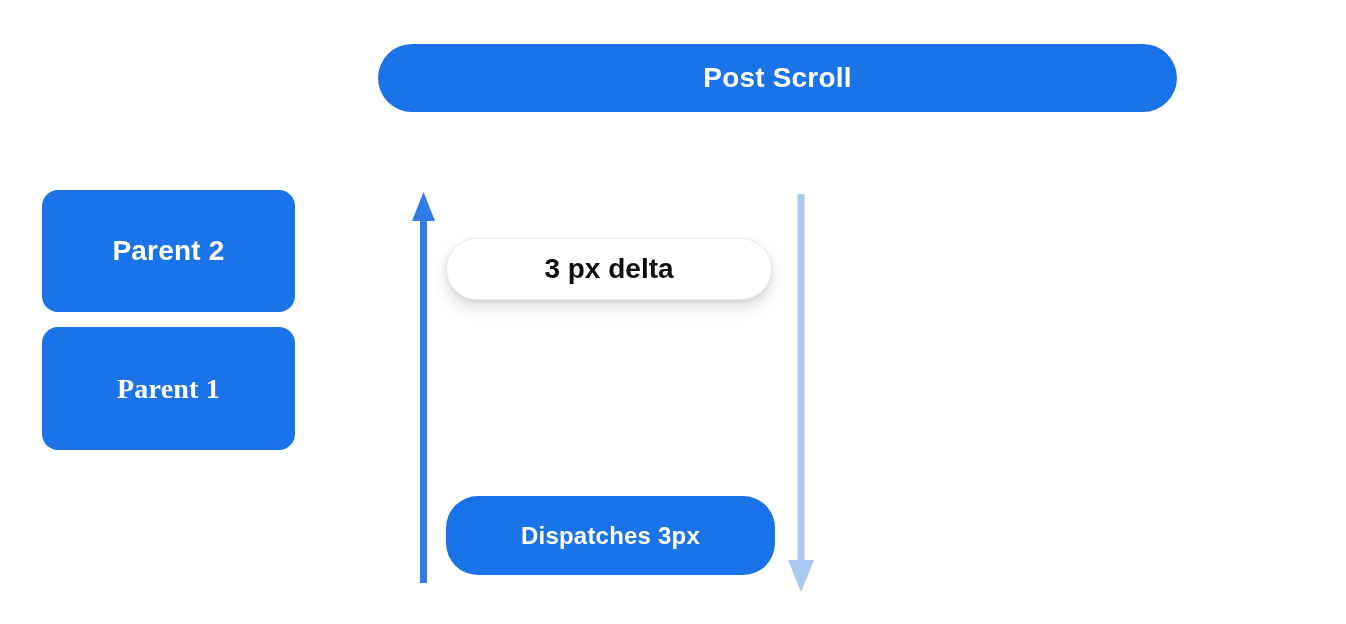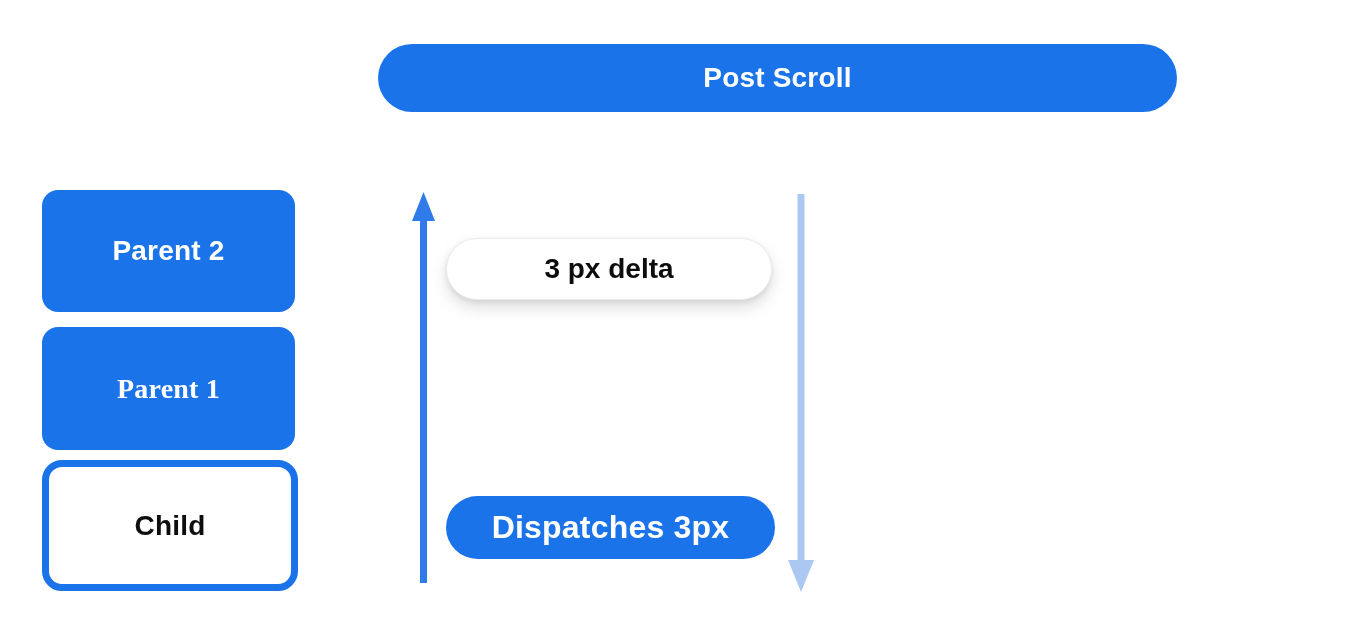--- a/index.html
+++ b/index.html
@@ -79,41 +79,40 @@
     border: 1px solid var(--pill-border);
     border-radius: 31px;
     box-shadow: 0 8px 16px rgba(0,0,0,0.13), 0 2px 5px rgba(0,0,0,0.08);
     color: var(--text-dark);
     font-size: 28px;
     font-weight: 600;
     margin-top: 16px;
   }
   .dispatch-pill {
     left: 446px; top: 496px;
-    width: 329px; height: 63px;
+    width: 329px; height: 79px;
     background: var(--blue);
     border-radius: 32px;
     color: var(--white);
-    font-size: 32px;
+    font-size: 24px;
     font-weight: 700;
     letter-spacing: 0.2px;
   }
 </style>
 </head>
 <body>
 
 <div class="canvas">
 
   <div class="pill header-pill">Post Scroll</div>
 
   <div class="node filled node-parent2">Parent 2</div>
 
   <div class="node filled node-parent1">Parent 1</div>
 
-  <div class="node node-child">Child</div>
 
   <svg class="arrow arrow-up" width="27" height="393" viewBox="0 0 27 393" aria-hidden="true">
     <polygon points="13.5,0 2,29 25,29" fill="#2f7be9"></polygon>
     <rect x="10" y="27" width="7" height="364" fill="#2f7be9"></rect>
   </svg>
 
   <svg class="arrow arrow-down" width="28" height="398" viewBox="0 0 28 398" aria-hidden="true">
     <rect x="10.5" y="0" width="7" height="368" fill="#abc8f2"></rect>
     <polygon points="14,398 1,366 27,366" fill="#abc8f2"></polygon>
   </svg>

